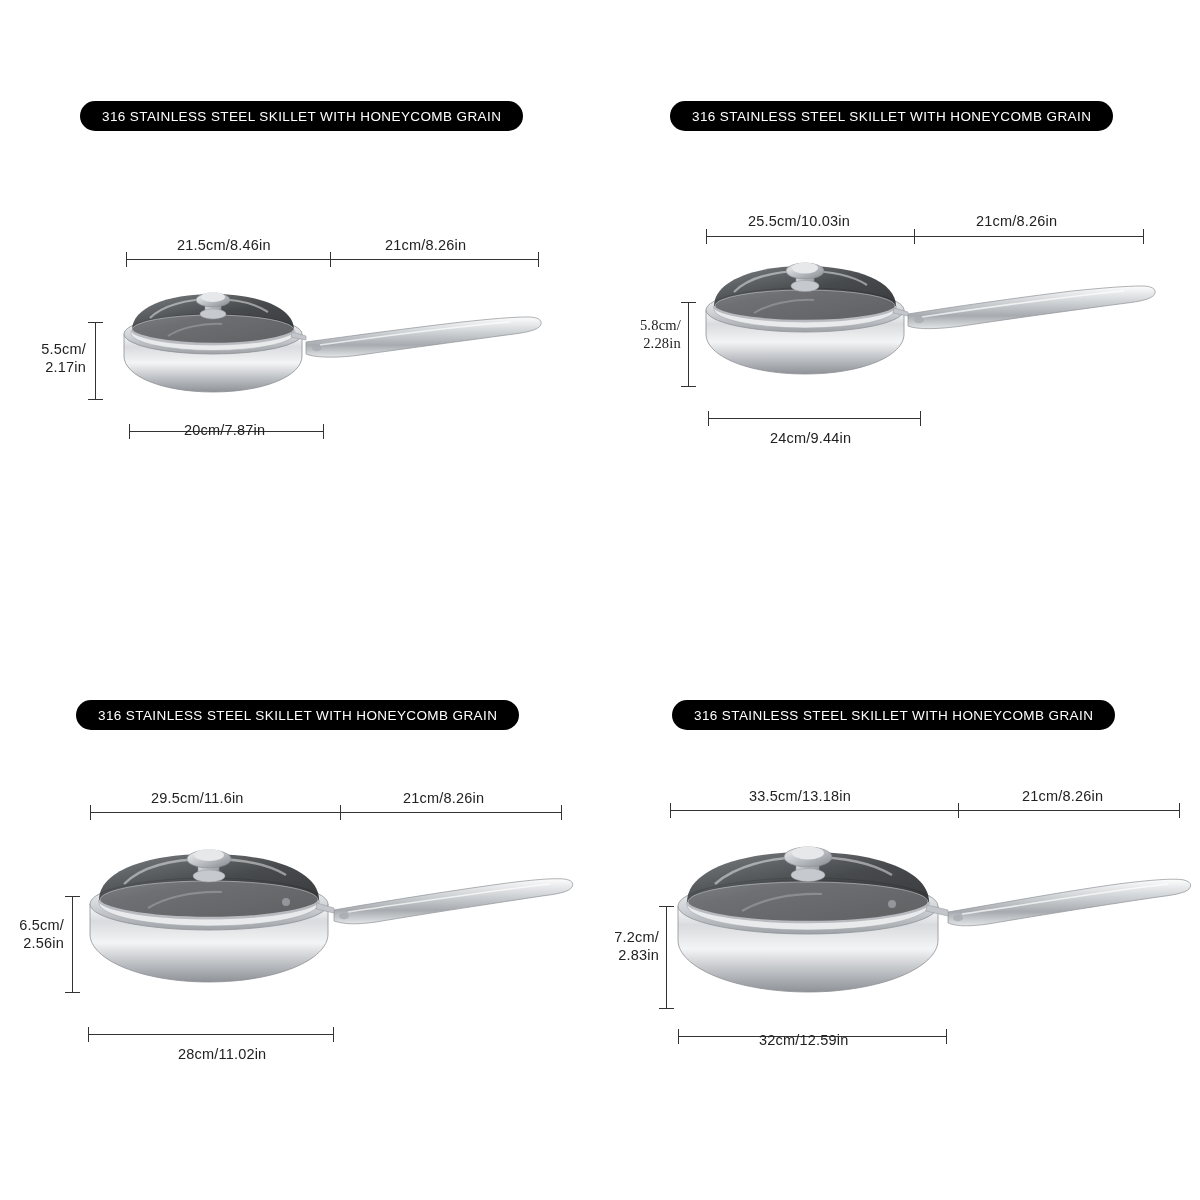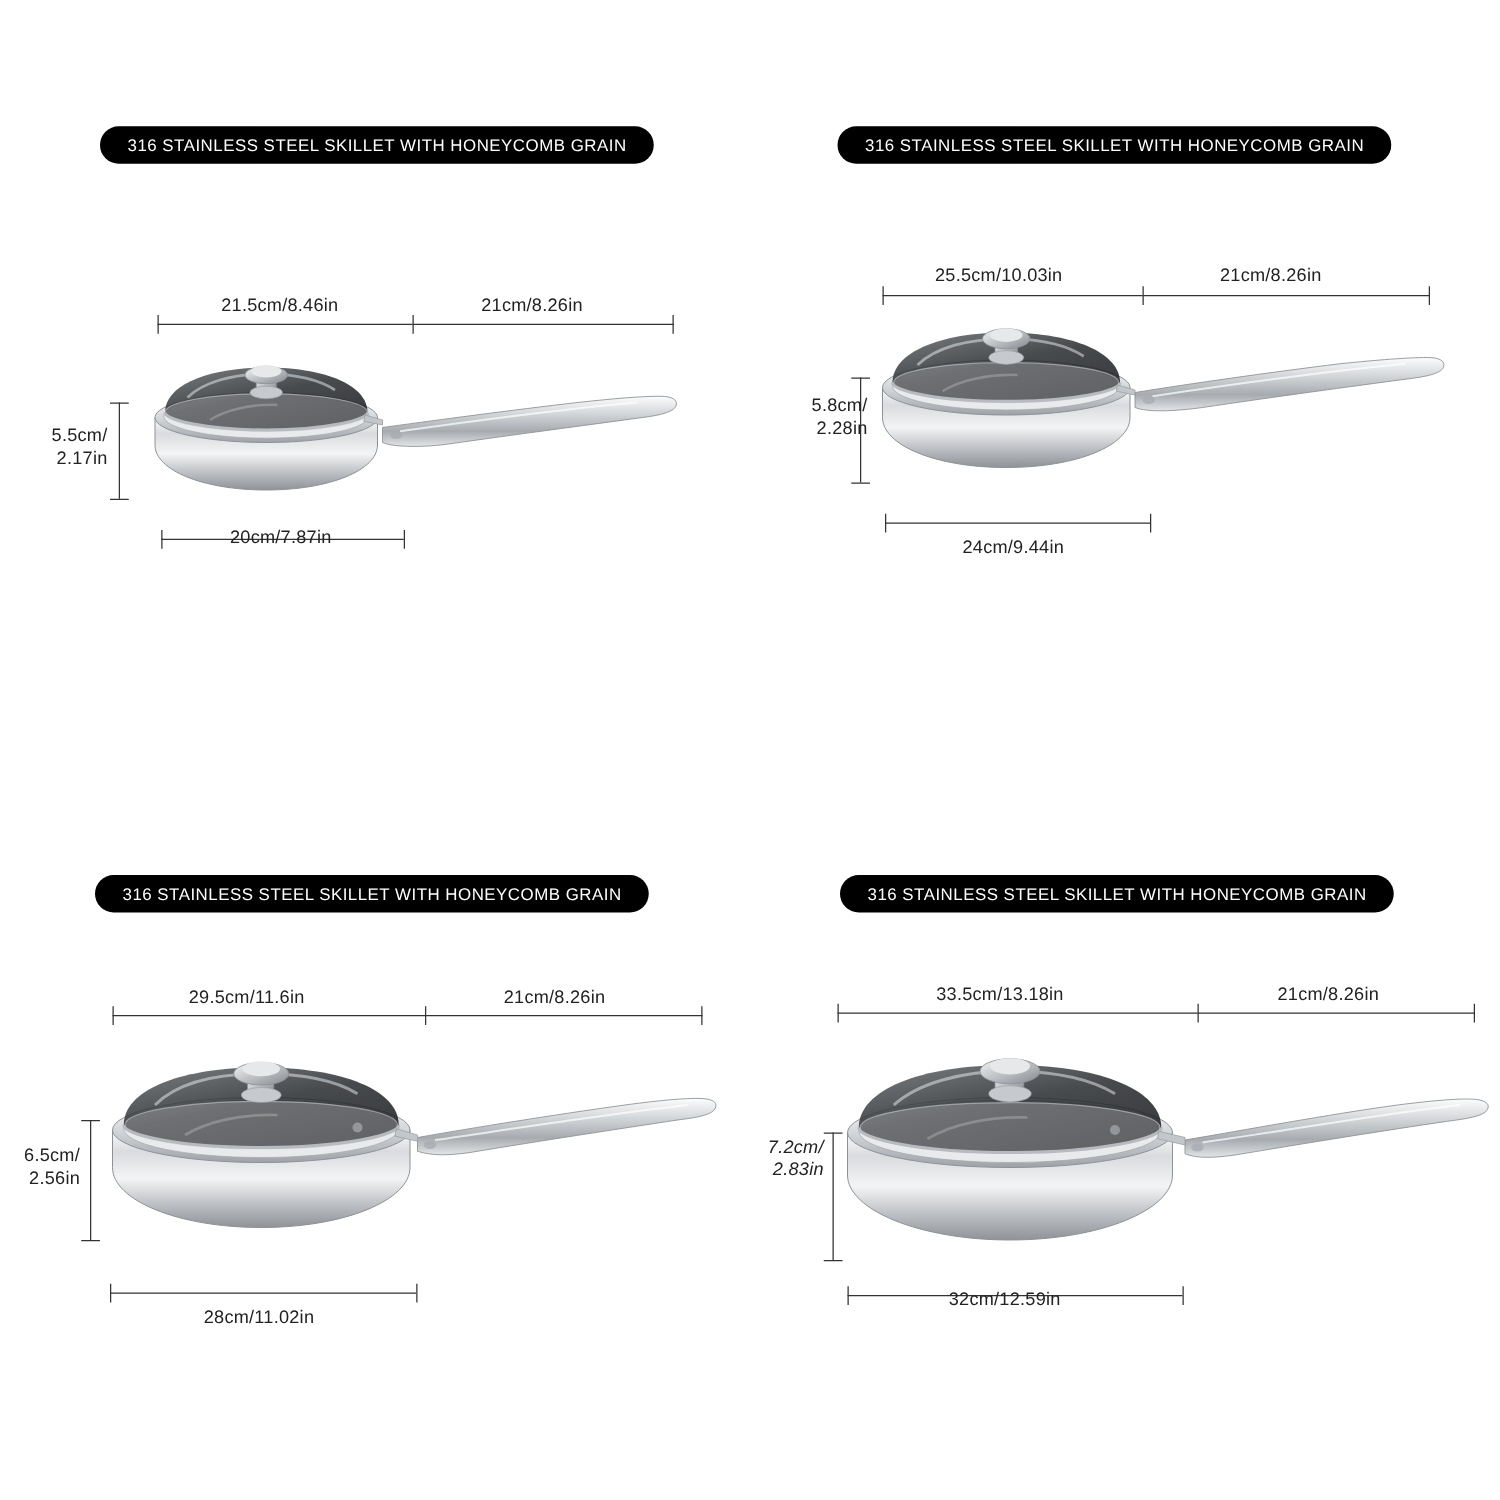--- a/index.html
+++ b/index.html
@@ -187,21 +187,21 @@
     <div class="tick-v" style="left:314px; top:229px; height:15px;"></div>
     <div class="hline" style="left:314px; top:236px; width:230px;"></div>
     <div class="tick-v" style="left:543px; top:229px; height:15px;"></div>
 
     <div class="dimlabel" style="left:148px; top:213px;">25.5cm/10.03in</div>
     <div class="dimlabel" style="left:376px; top:213px;">21cm/8.26in</div>
 
     <div class="vline" style="left:88px; top:302px; height:84px;"></div>
     <div class="tick-h" style="left:81px; top:302px; width:15px;"></div>
     <div class="tick-h" style="left:81px; top:386px; width:15px;"></div>
-    <div class="dimlabel multi" style="left:18px; top:316px; width:76px;">
+    <div class="dimlabel multi" style="left:5px; top:316px; width:76px;font-family:Liberation Serif, serif;">
       <span>5.8cm/</span><br>
       <span>2.28in</span>
     </div>
 
     <div class="hline" style="left:108px; top:418px; width:212px;"></div>
     <div class="tick-v" style="left:108px; top:411px; height:15px;"></div>
     <div class="tick-v" style="left:320px; top:411px; height:15px;"></div>
     <div class="dimlabel" style="left:170px; top:430px;">24cm/9.44in</div>
 
     <div class="pan-wrap" style="left:90px; top:244px;">
@@ -280,21 +280,21 @@
     <div class="tick-h" style="left:65px; top:296px; width:15px;"></div>
     <div class="tick-h" style="left:65px; top:392px; width:15px;"></div>
     <div class="dimlabel multi" style="left:-12px; top:316px; width:76px;">
       <span>6.5cm/</span><br>
       <span>2.56in</span>
     </div>
 
     <div class="hline" style="left:88px; top:434px; width:245px;"></div>
     <div class="tick-v" style="left:88px; top:427px; height:15px;"></div>
     <div class="tick-v" style="left:333px; top:427px; height:15px;"></div>
-    <div class="dimlabel" style="left:163px; top:446px;">28cm/11.02in</div>
+    <div class="dimlabel" style="left:178px; top:446px;">28cm/11.02in</div>
 
     <div class="pan-wrap" style="left:72px; top:224px;">
       <svg class="pan" width="500" height="185" viewBox="0 0 500 185">
         <defs>
           <linearGradient id="bodyG3" x1="0" y1="0" x2="0" y2="1">
             <stop offset="0%" stop-color="#fbfbfc"></stop>
             <stop offset="22%" stop-color="#d9dbde"></stop>
             <stop offset="50%" stop-color="#f3f4f5"></stop>
             <stop offset="78%" stop-color="#b9bcc0"></stop>
             <stop offset="100%" stop-color="#8f9296"></stop>
@@ -358,21 +358,21 @@
     <div class="tick-v" style="left:358px; top:203px; height:15px;"></div>
     <div class="hline" style="left:358px; top:210px; width:222px;"></div>
     <div class="tick-v" style="left:579px; top:203px; height:15px;"></div>
 
     <div class="dimlabel" style="left:149px; top:188px;">33.5cm/13.18in</div>
     <div class="dimlabel" style="left:422px; top:188px;">21cm/8.26in</div>
 
     <div class="vline" style="left:66px; top:306px; height:102px;"></div>
     <div class="tick-h" style="left:59px; top:306px; width:15px;"></div>
     <div class="tick-h" style="left:59px; top:408px; width:15px;"></div>
-    <div class="dimlabel multi" style="left:-17px; top:309px; width:76px;font-style:italic;">
+    <div class="dimlabel multi" style="left:-17px; top:328px; width:76px;">
       <span>7.2cm/</span><br>
       <span>2.83in</span>
     </div>
 
     <div class="hline" style="left:78px; top:436px; width:268px;"></div>
     <div class="tick-v" style="left:78px; top:429px; height:15px;"></div>
     <div class="tick-v" style="left:346px; top:429px; height:15px;"></div>
     <div class="dimlabel" style="left:159px; top:432px;">32cm/12.59in</div>
 
     <div class="pan-wrap" style="left:60px; top:222px;">

